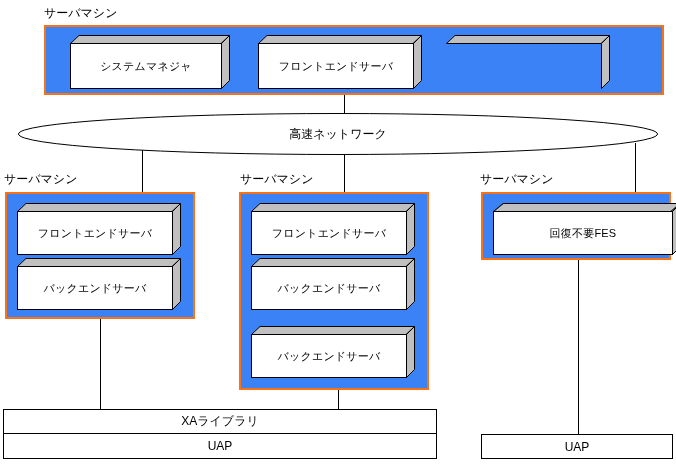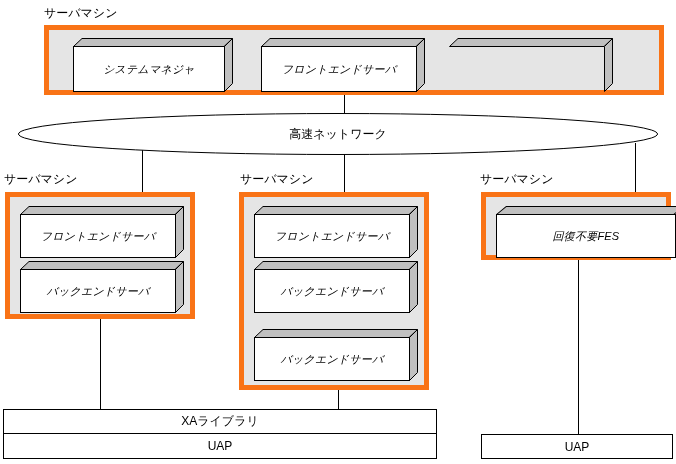--- a/index.html
+++ b/index.html
@@ -26,24 +26,23 @@
   .caption {
     position: absolute;
     font-size: 12px;
     color: #000;
     white-space: nowrap;
     line-height: 14px;
   }
   
   .machine {
     position: absolute;
-    border: 5px solid #f97316;
-    background: #e5e5e5;
-    box-sizing: border-box;
-    font-style: italic;
+    border: 2px solid #f97316;
+    background: #3b82f6;
+    box-sizing: border-box;
   }
   
   .block3d {
     position: absolute;
     box-sizing: border-box;
   }
   .block3d .face {
     position: absolute;
     left: 0;
     top: 8px;

